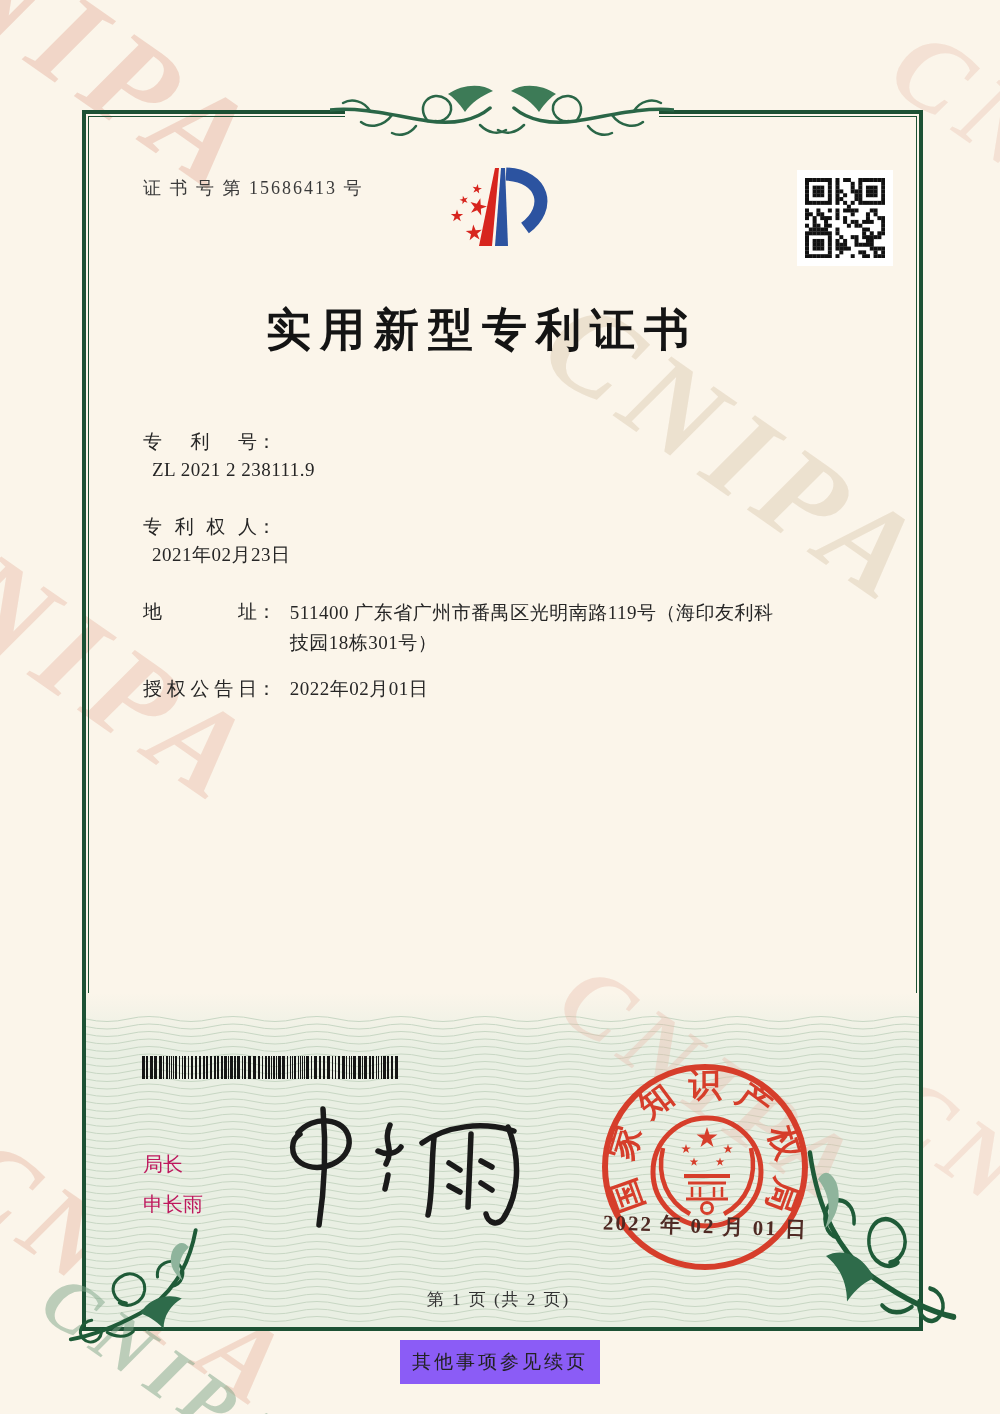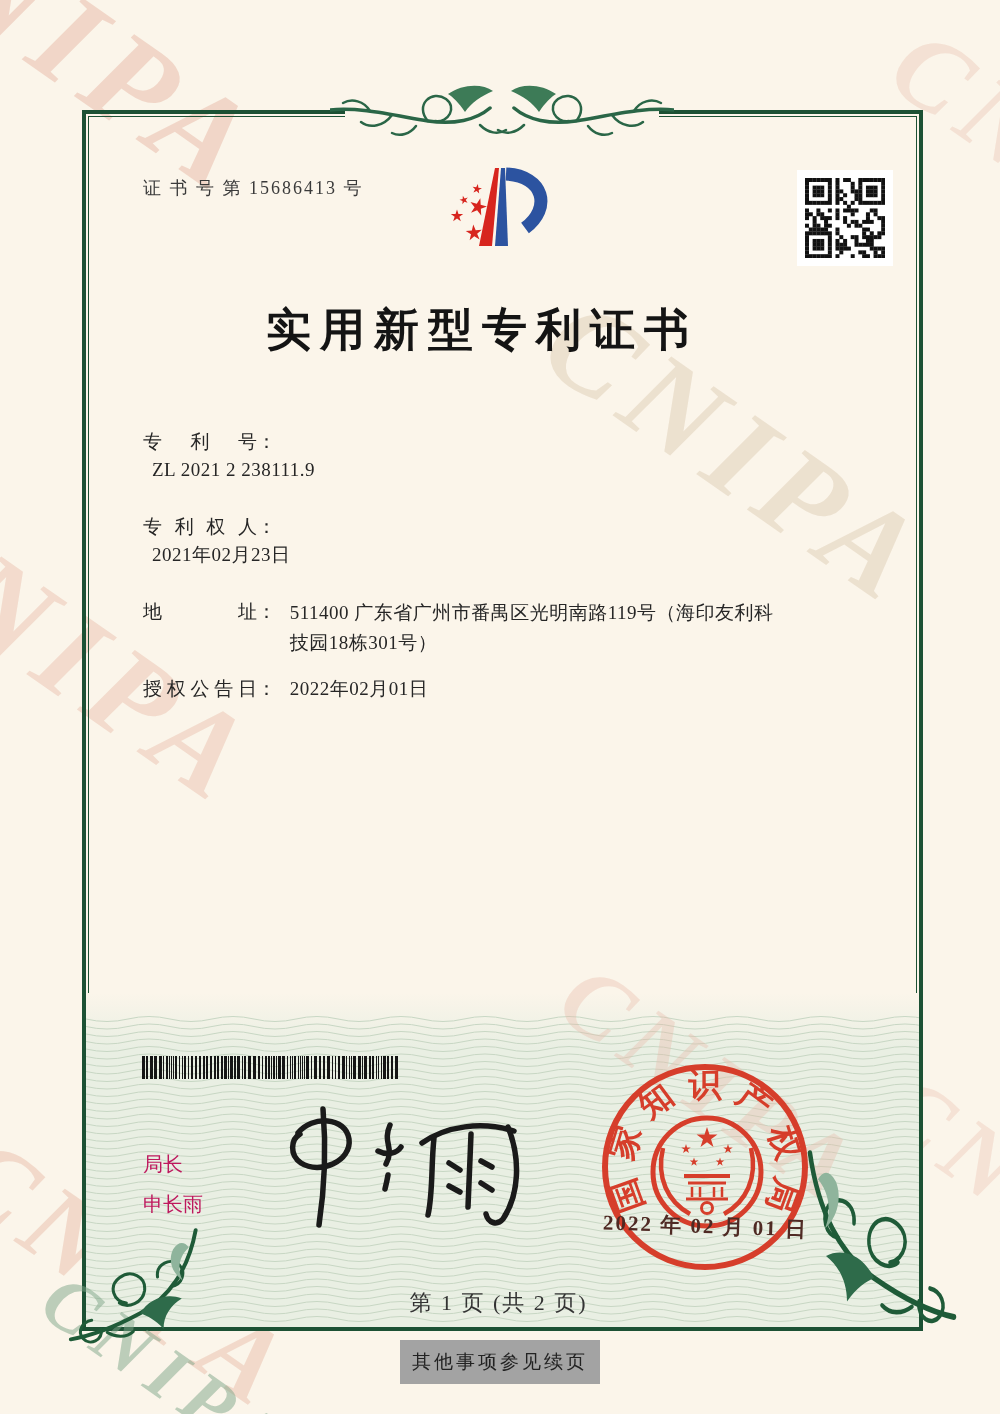--- a/index.html
+++ b/index.html
@@ -34,23 +34,23 @@
          text-align:justify;letter-spacing:1px;color:#2a2a2a;z-index:3;}
   .paras p{margin:0;text-indent:2em;}
   .barcode{position:absolute;left:142px;top:1056px;z-index:3;}
   .director{position:absolute;left:143px;top:1144px;font-size:20px;line-height:40px;z-index:3;color:#be185d;}
   .signature{position:absolute;left:265px;top:1103px;z-index:3;}
   .seal{position:absolute;left:588px;top:1050px;width:235px;height:235px;z-index:5;opacity:0.95;}
   .seal svg{position:absolute;left:0;top:0;}
   .seal-ring span{position:absolute;font-size:33px;font-weight:bold;font-family:"Liberation Serif",serif;}
   .seal-date{position:absolute;left:0;top:162px;width:235px;text-align:center;font-size:21px;
              font-weight:bold;letter-spacing:2px;transform:rotate(2deg);}
-  .page-info{position:absolute;left:82px;top:1288px;width:833px;text-align:center;font-size:22px;
+  .page-info{position:absolute;left:82px;top:1288px;width:833px;text-align:center;font-size:17px;
              letter-spacing:2px;color:#333;z-index:3;}
-  .continuation{position:absolute;left:50%;top:1340px;transform:translateX(-50%);background:#a3a3a3;
+  .continuation{position:absolute;left:50%;top:1340px;transform:translateX(-50%);background:#8b5cf6;
                 padding:9px 12px;font-size:19px;letter-spacing:3px;color:#222;z-index:3;white-space:nowrap;}
 </style>
 </head>
 <body>
 
 <div class="page">
 
   <div class="wm" style="left:-160px;top:-40px;font-size:130px;color:rgba(231,183,165,0.50);">CNIPA</div>
   <div class="wm" style="left:520px;top:380px;font-size:125px;color:rgba(214,196,168,0.40);">CNIPA</div>
   <div class="wm" style="left:-150px;top:580px;font-size:125px;color:rgba(231,183,165,0.42);">CNIPA</div>

